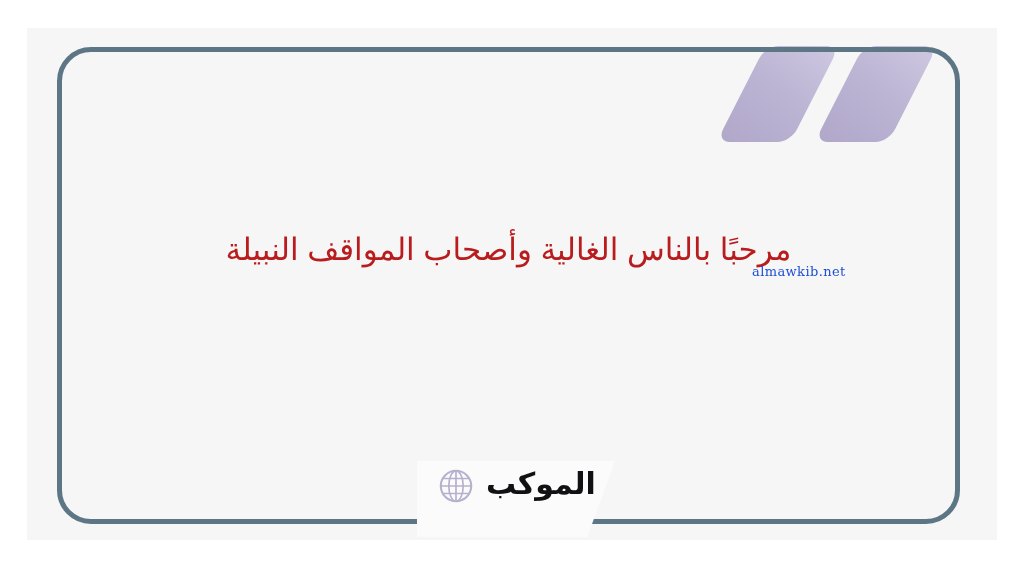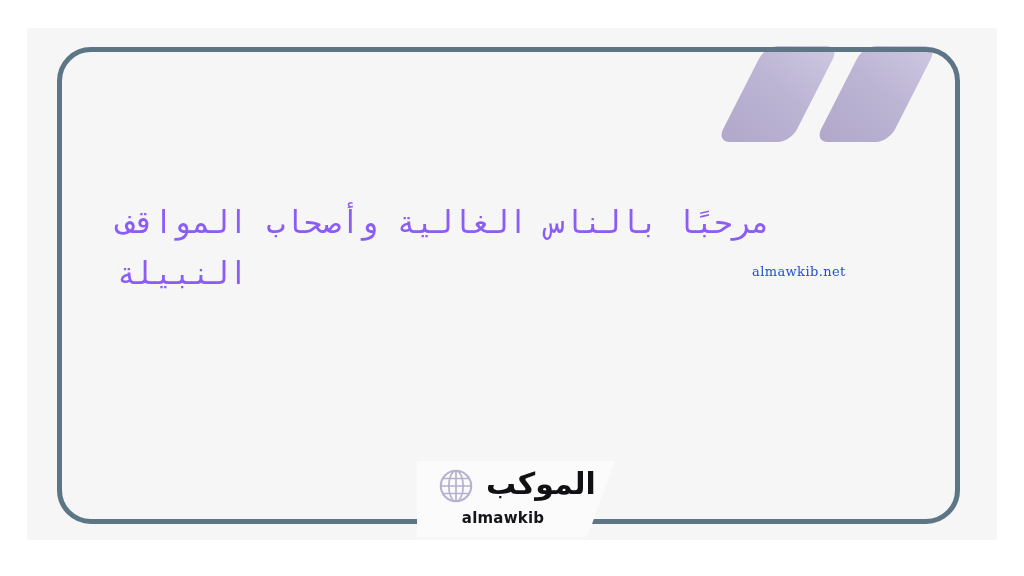--- a/index.html
+++ b/index.html
@@ -78,24 +78,24 @@
     height: 477px;
     display: flex;
     align-items: center;
     justify-content: center;
     box-sizing: border-box;
     padding: 0 60px 70px 60px;
   }
   .quote-text {
     direction: rtl;
     text-align: left;
-    font-family: Liberation Mono, monospace;
+    font-family: Liberation Sans, sans-serif;
     font-size: 31px;
     line-height: 1.62;
-    color: #8b5cf6;
+    color: #b91c1c;
     font-weight: 400;
     letter-spacing: 0;
   }
 
   
   .watermark {
     position: absolute;
     left: 752px;
     top: 264px;
     font-family: "DejaVu Serif", "Liberation Serif", serif;
@@ -179,16 +179,15 @@
       <svg class="globe-icon" viewBox="0 0 34 34">
         <circle cx="17" cy="17" r="15.2" fill="none" stroke="#b7b1cd" stroke-width="2.1"></circle>
         <ellipse cx="17" cy="17" rx="7.2" ry="15.2" fill="none" stroke="#b7b1cd" stroke-width="1.7"></ellipse>
         <line x1="1.8" y1="17" x2="32.2" y2="17" stroke="#b7b1cd" stroke-width="1.7"></line>
         <line x1="4.3" y1="9.4" x2="29.7" y2="9.4" stroke="#b7b1cd" stroke-width="1.5"></line>
         <line x1="4.3" y1="24.6" x2="29.7" y2="24.6" stroke="#b7b1cd" stroke-width="1.5"></line>
         <line x1="17" y1="1.8" x2="17" y2="32.2" stroke="#b7b1cd" stroke-width="1.7"></line>
       </svg>
       <span class="logo-ar">الموكب</span>
     </div>
-    <div class="logo-latin">almawkib</div>
   </div>
 
 </div>
 
 </body></html>

